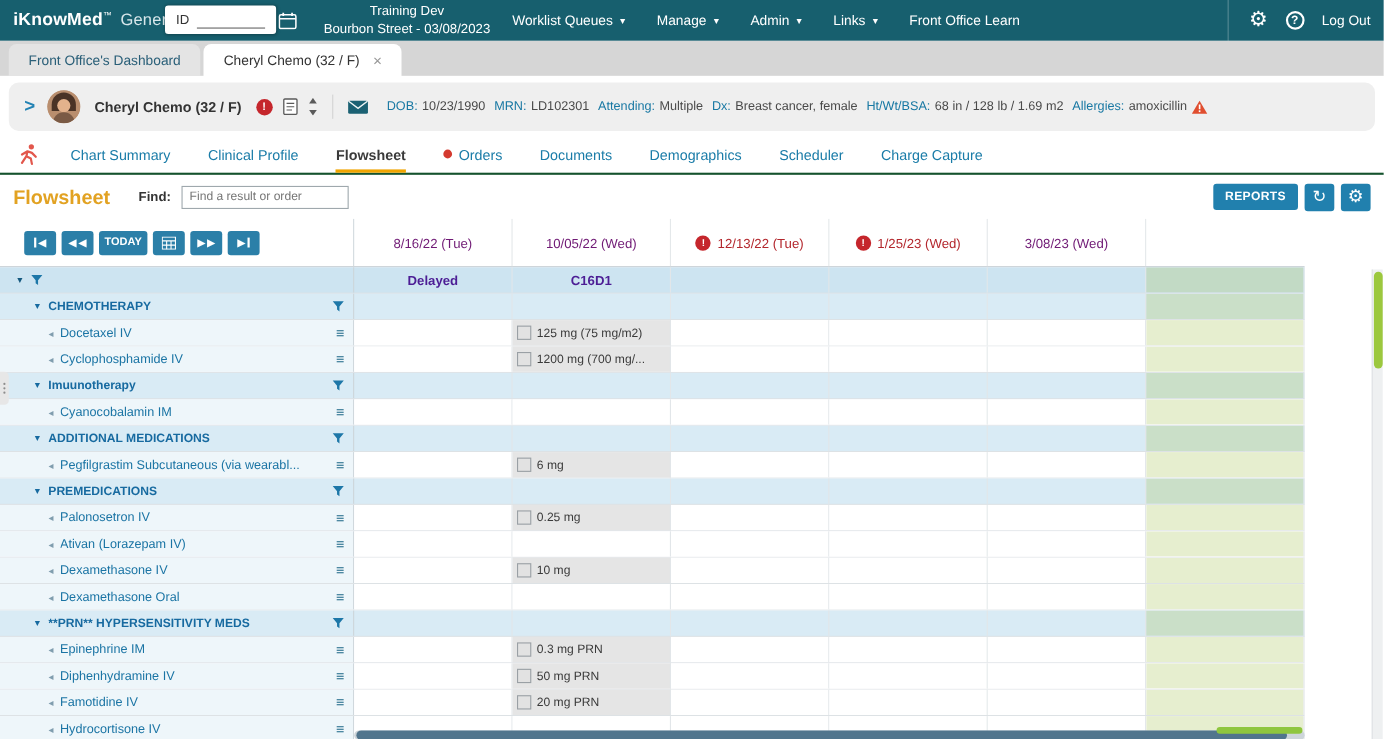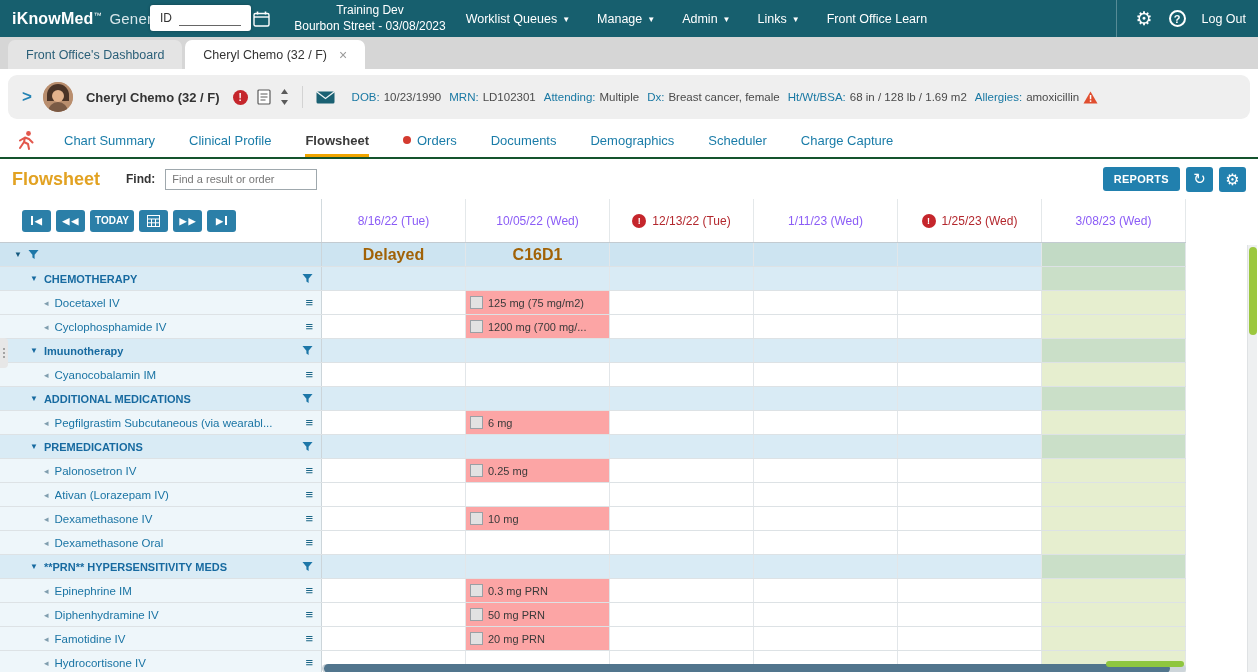--- a/index.html
+++ b/index.html
@@ -59,21 +59,21 @@
   .fs-right{margin-left:auto;display:flex;gap:6px;align-items:center}
   .btn-reports{background:#2180ae;color:#fff;font-size:11px;font-weight:bold;padding:6px 11px;border-radius:3px;cursor:pointer;letter-spacing:.3px}
   .btn-sq{width:27px;height:25px;background:#2180ae;color:#fff;display:flex;align-items:center;justify-content:center;border-radius:3px;font-size:15px;cursor:pointer}
 
   
   .grid{position:relative;background:#fff}
   .grid-header{display:flex;height:44px;border-bottom:1px solid #c3cbd1;width:1186px}
   .gh-left{width:322px;flex:none;display:flex;align-items:center;gap:5px;padding-left:22px;border-right:1px solid #d2dade}
   .nav-btn{height:22px;min-width:29px;background:#2b7fa8;color:#fff;display:flex;align-items:center;justify-content:center;border-radius:3px;font-size:9px;gap:2px;padding:0 5px;cursor:pointer;font-weight:bold}
   .nav-btn .vbar{width:2px;height:9px;background:#fff;display:inline-block}
-  .h-cell{width:144px;flex:none;display:flex;align-items:center;justify-content:center;font-size:12px;color:#8b5cf6;border-right:1px solid #e4e8ea;gap:6px;cursor:pointer;white-space:nowrap}
+  .h-cell{width:144px;flex:none;display:flex;align-items:center;justify-content:center;font-size:12px;color:#701a75;border-right:1px solid #e4e8ea;gap:6px;cursor:pointer;white-space:nowrap}
   .h-cell.alert{color:#b3272d}
   .alert-ico{width:14px;height:14px;border-radius:50%;background:#c5262c;color:#fff;font-size:9px;font-weight:bold;display:flex;align-items:center;justify-content:center;flex:none}
 
   .g-row{display:flex;height:24px;border-bottom:1px solid #dde2e5;width:1186px}
   .row-left{width:322px;flex:none;display:flex;align-items:center;border-right:1px solid #ccd5da;cursor:pointer}
   .row-left .lbl{font-size:11.5px;flex:1;white-space:nowrap;overflow:hidden;text-overflow:ellipsis;padding-right:4px}
   .tri{margin-right:6px;flex:none}
   .ricon{margin-right:8px;flex:none;display:flex;align-items:center;cursor:pointer}
   .ricon.ham{color:#1b6687;font-size:13px;font-weight:bold;line-height:1}
   .g-cell{width:144px;flex:none;border-right:1px solid #e2e6e9;display:flex;align-items:center;justify-content:center;position:relative;overflow:hidden}
@@ -85,22 +85,22 @@
   .t-regimen .tri{color:#15597f;font-size:8px}
   .t-group{background:#d9ebf5}
   .t-group .row-left{padding-left:30px}
   .t-group .lbl{color:#176aa0;font-weight:bold;font-size:11px}
   .t-group .tri{color:#176aa0;font-size:8px}
   .t-leaf .row-left{background:#eef6fa;padding-left:44px}
   .t-leaf .lbl{color:#1a74a4}
   .t-leaf .tri{color:#7f9dae;font-size:9px}
   .t-leaf .g-cell{background:#fff}
 
-  .vplain{font-weight:bold;color:#a16207;font-size:16px}
-  .g-cell.has-val{background:#fca5a5;justify-content:flex-start;padding:0 4px;gap:5px}
+  .vplain{font-weight:bold;color:#4c1d95;font-size:12px}
+  .g-cell.has-val{background:#e5e5e5;justify-content:flex-start;padding:0 4px;gap:5px}
   .cbx{width:13px;height:13px;background:#e2e2e2;border:1px solid #9aa0a5;flex:none;cursor:pointer}
   .vtext{font-size:11px;color:#3a3a3a;white-space:nowrap;overflow:hidden;text-overflow:ellipsis}
 
   
   .hscroll{position:absolute;left:322px;bottom:2px;width:864px;height:9px;background:#cdd5da;border-radius:5px;z-index:6}
   .hthumb{position:absolute;left:2px;top:0;height:9px;width:846px;background:#51758d;border-radius:5px;cursor:pointer}
   .green-hbar{position:absolute;left:1106px;bottom:8px;width:78px;height:6px;background:#8fc63f;border-radius:3px;z-index:7;cursor:pointer}
   .vscroll{position:absolute;right:1px;top:245px;bottom:0;width:10px;background:#eef0f1;border-left:1px solid #dfe2e4;z-index:6}
   .vthumb{width:8px;height:88px;background:#9cc83e;border-radius:4px;margin:2px auto 0;cursor:pointer}
   .panel-handle{position:absolute;left:0;top:338px;width:8px;height:30px;background:#e7e7e7;border-radius:0 4px 4px 0;display:flex;flex-direction:column;align-items:center;justify-content:center;gap:2px;z-index:6;cursor:pointer}
@@ -325,23 +325,20 @@
         <div class="h-cell">
           <span>8/16/22 (Tue)</span>
         </div>
         <div class="h-cell">
           <span>10/05/22 (Wed)</span>
         </div>
         <div class="h-cell alert">
           <span class="alert-ico">!</span>
           <span>12/13/22 (Tue)</span>
         </div>
-        <div class="h-cell">
-          <span>1/11/23 (Wed)</span>
-        </div>
         <div class="h-cell alert">
           <span class="alert-ico">!</span>
           <span>1/25/23 (Wed)</span>
         </div>
         <div class="h-cell">
           <span>3/08/23 (Wed)</span>
         </div>
       </div>
   </div>
   <div>

